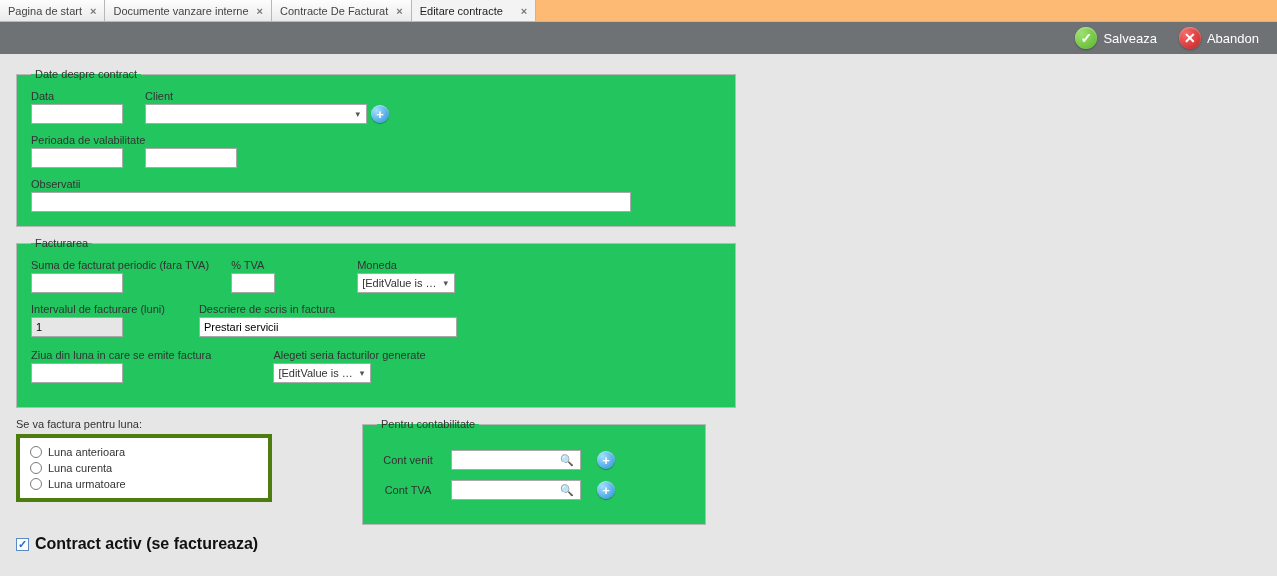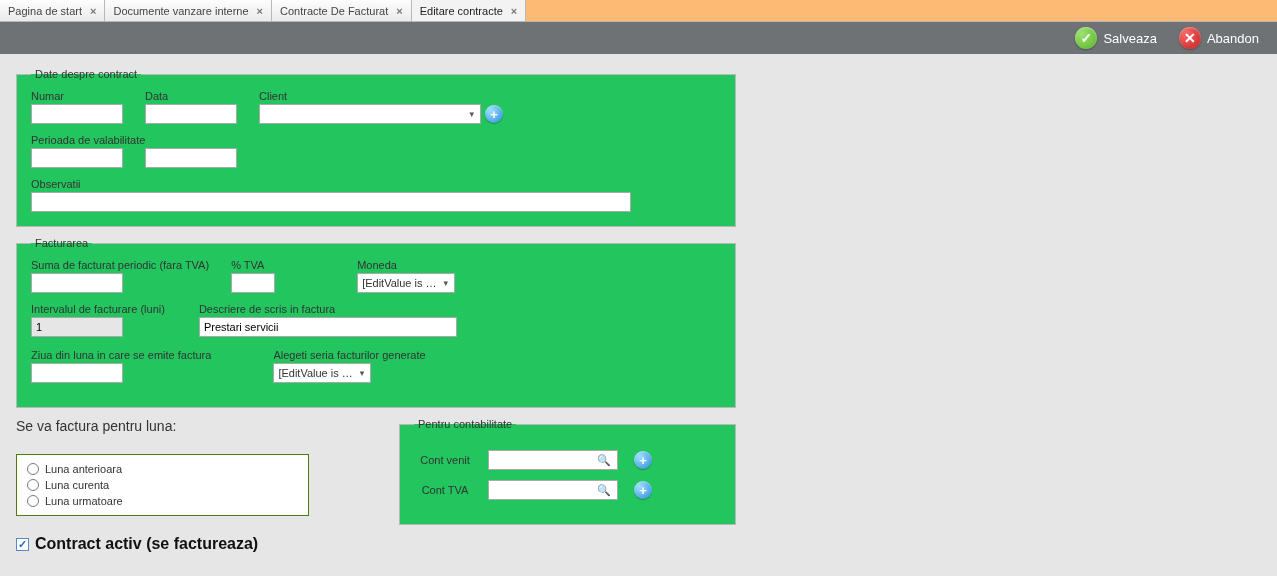--- a/index.html
+++ b/index.html
@@ -24,20 +24,21 @@
     padding: 2px 8px 2px 8px;
     border-right: 1px solid #b8b8b8;
     background: linear-gradient(#fdfdfd,#ebebeb);
     height: 100%;
     cursor: pointer;
     color: #444;
   }
   .tab.active {
     background: #f3f3f3;
     color: #222;
+    gap: 10px;
   }
   .tab .x {
     margin-left: 8px;
     font-size: 11px;
     color: #777;
     font-weight: bold;
   }
   .toolbar {
     background: #6e7275;
     height: 32px;
@@ -119,26 +120,26 @@
     margin-left: 4px;
     vertical-align: middle;
   }
   .lookup {
     display: flex; align-items: center; justify-content: space-between;
     padding-right: 2px;
   }
   .lookup .mag {
     font-size: 11px; color: #666; padding: 0 4px; cursor:pointer;
   }
-  .section-label { font-size: 14px; color: #333; margin-bottom: 20px; }
+  .section-label { font-size: 11px; color: #333; margin-bottom: 4px; }
   .radio-box {
-    border: 1px solid #4d7c0f;
+    border: 4px solid #4d7c0f;
     background: #fff;
     padding: 6px 10px;
-    width: 293px;
+    width: 256px;
   }
   .radio-line { display:flex; align-items:center; gap:6px; padding:2px 0; font-size:11px; cursor:pointer;}
   .radio-circle {
     width:12px; height:12px; border:1px solid #7a7a7a; border-radius:50%; background:#fff;
   }
   .bottom-layout { display:flex; gap:90px; align-items:flex-start; width:720px; }
   .checkbox-row { display:flex; align-items:center; gap:6px; margin-top:10px; }
   .checkbox-row .cb {
     width:13px; height:13px; border:1px solid #5a8bc4; background:#fff;
     display:flex; align-items:center; justify-content:center; font-size:11px; color:#2a6cc7; font-weight:bold;
@@ -180,24 +181,20 @@
     <span class="icon-circle icon-red">✕</span>
     <span>Abandon</span>
   </div>
 </div>
 
 <div class="content">
 
   <fieldset>
     <legend>Date despre contract</legend>
     <div class="row">
-      <div class="field">
-        <label>Numar</label>
-        <input type="text" style="width: 92px;" value="">
-      </div>
       <div class="field">
         <label>Data</label>
         <input type="text" style="width: 92px;" value="">
       </div>
       <div class="field">
         <label>Client</label>
         <div style="display:flex;align-items:center">
           <div class="combo" style="width:222px">
             <span></span>
             <span class="caret">▾</span>

